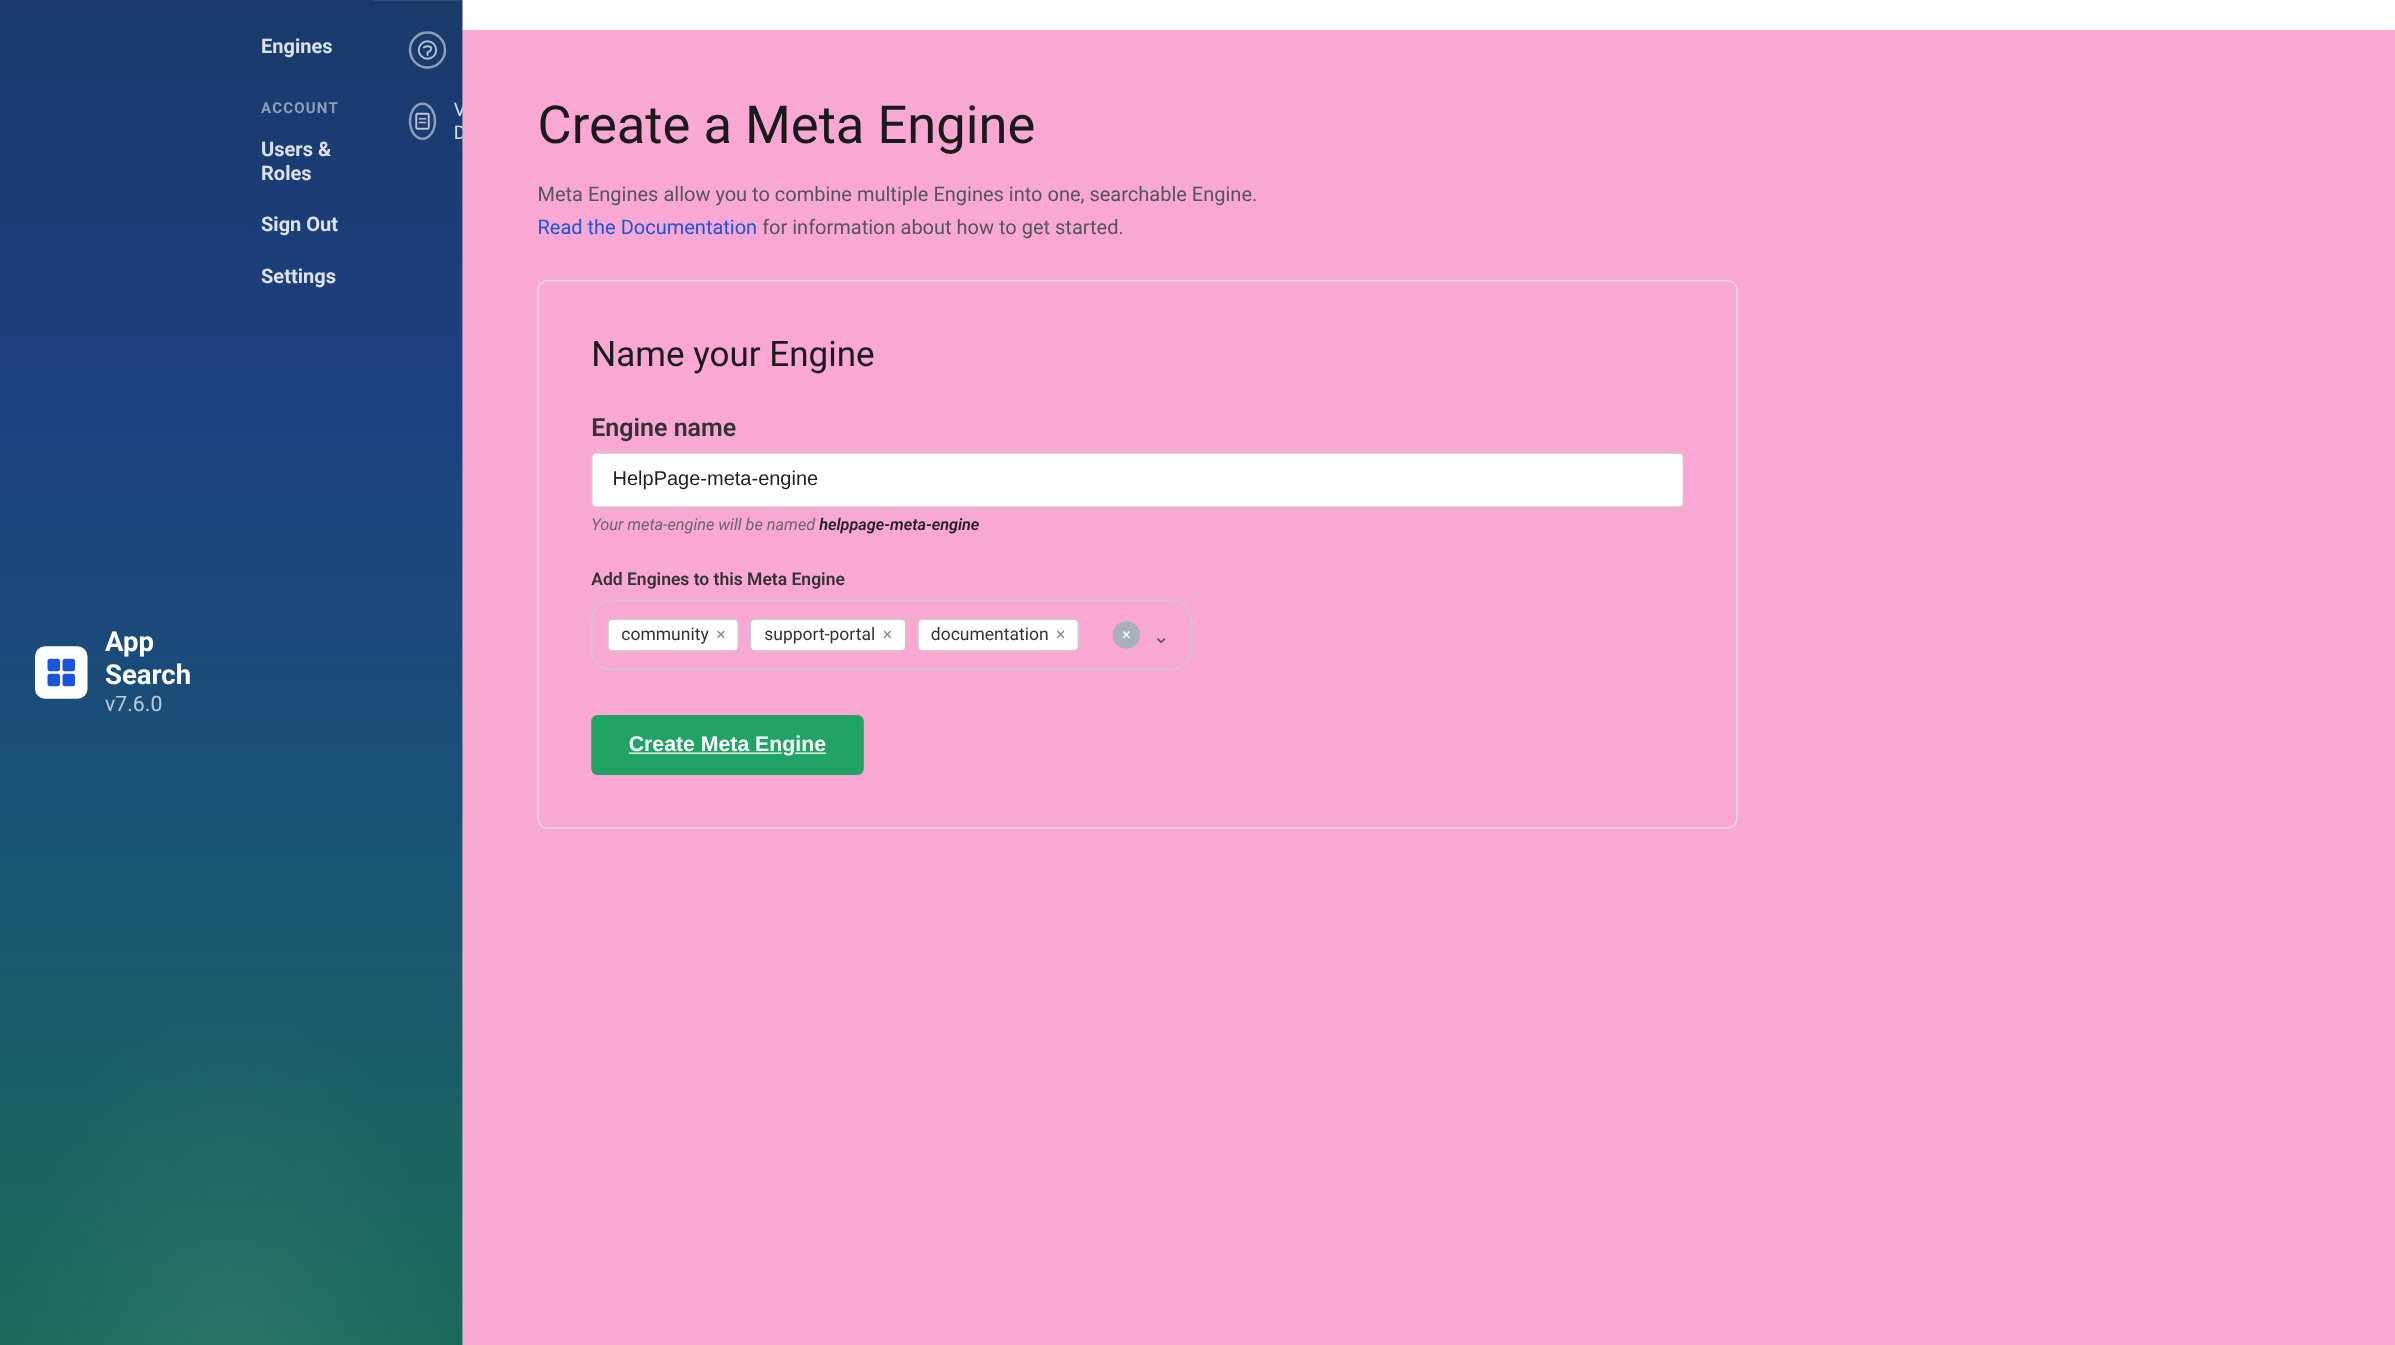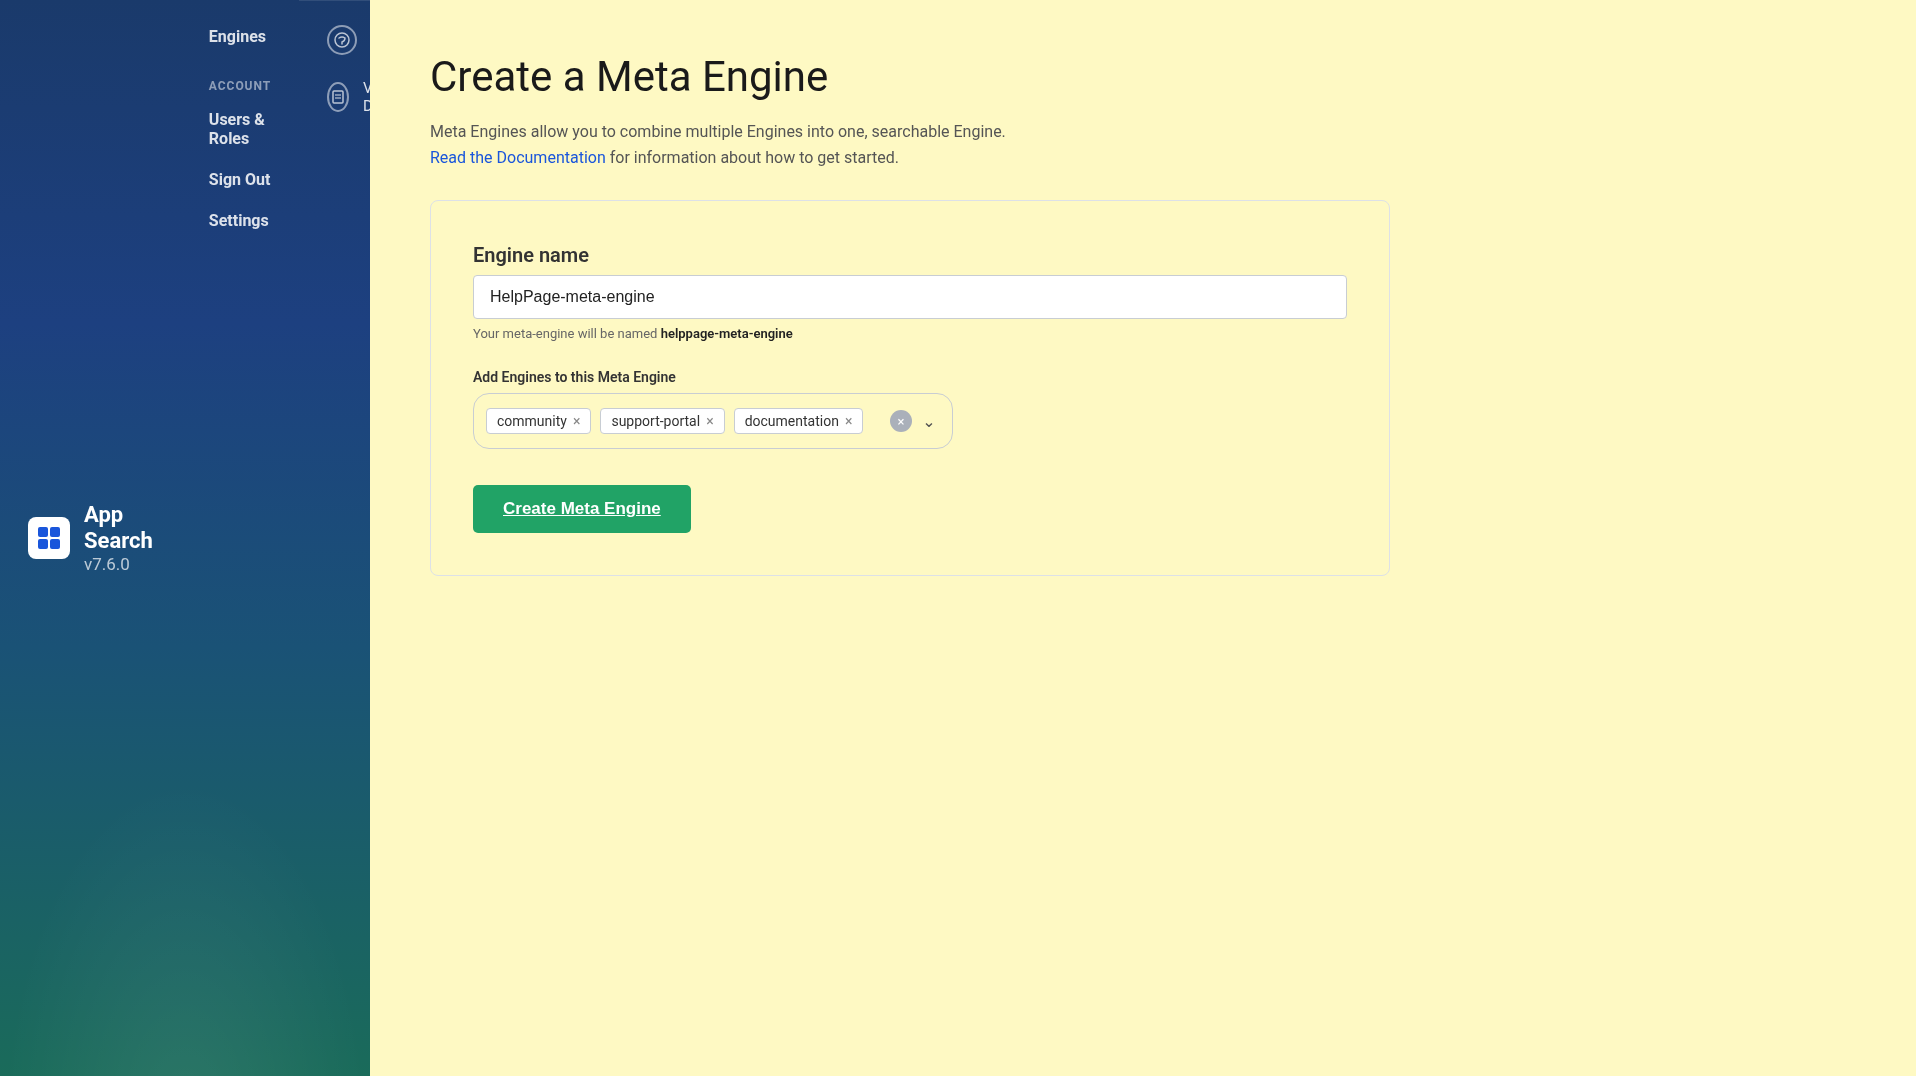--- a/index.html
+++ b/index.html
@@ -99,21 +99,22 @@
       font-weight: 700;
       color: #fff;
     }
     .sidebar-username { font-size: 16px; color: #fff; font-weight: 500; }
 
     
     .main {
       flex: 1;
       overflow-y: auto;
       padding: 52px 60px;
-      background: #fef9c3;
+      background: #f9a8d4;
+      margin-top: 24px;
     }
     .page-title {
       font-size: 42px;
       font-weight: 400;
       color: #1a1a1a;
       margin-bottom: 18px;
     }
     .page-description {
       font-size: 16px;
       color: #555;
@@ -154,20 +155,21 @@
       padding: 12px 16px;
       font-size: 16px;
       color: #222;
       outline: none;
       transition: border-color 0.15s;
     }
     .form-hint {
       font-size: 13px;
       color: #666;
       margin-top: 7px;
+      font-style: italic;
     }
     .form-hint strong { color: #222; font-weight: 600; }
 
     .form-group { margin-bottom: 28px; }
 
     
     .tags-label {
       font-size: 14px;
       font-weight: 600;
       color: #333;
@@ -304,20 +306,21 @@
 <main class="main">
   <h1 class="page-title">Create a Meta Engine</h1>
   <p class="page-description">
     <span>Meta Engines allow you to combine multiple Engines into one, searchable Engine.</span>
     <br>
     <a href="#">Read the Documentation</a>
     <span>for information about how to get started.</span>
   </p>
 
   <div class="card">
+    <h2 class="card-section-title">Name your Engine</h2>
 
     <div class="form-group">
       <label class="form-label">Engine name</label>
       <input type="text" class="form-input" value="HelpPage-meta-engine" style="">
       <p class="form-hint">
         <span>Your meta-engine will be named </span><strong>helppage-meta-engine</strong>
       </p>
     </div>
 
     <div class="form-group">

